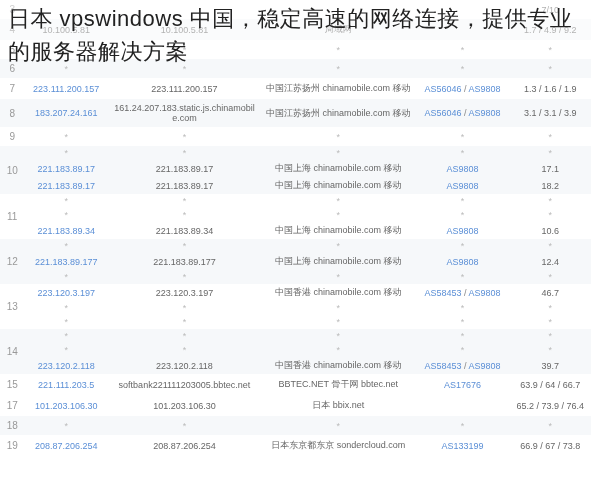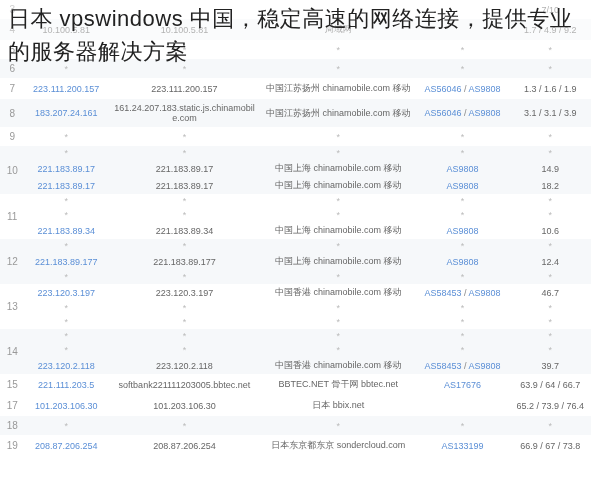--- a/index.html
+++ b/index.html
@@ -107,21 +107,21 @@
           <td class="dash">*</td>
           <td class="dash">*</td>
           <td class="dash">*</td>
           <td class="dash">*</td>
 </tr>
 <tr class="even subrow">
 <td><a class="iplink">221.183.89.17</a></td>
 <td>221.183.89.17</td>
 <td>中国上海 chinamobile.com 移动</td>
 <td><a class="asnlink">AS9808</a></td>
-<td>14.9</td>
+<td>17.1</td>
 </tr>
 <tr class="even subrow">
 <td><a class="iplink">221.183.89.17</a></td>
 <td>221.183.89.17</td>
 <td>中国上海 chinamobile.com 移动</td>
 <td><a class="asnlink">AS9808</a></td>
 <td>18.2</td>
 </tr>
 
 <tr class="odd subrow">

